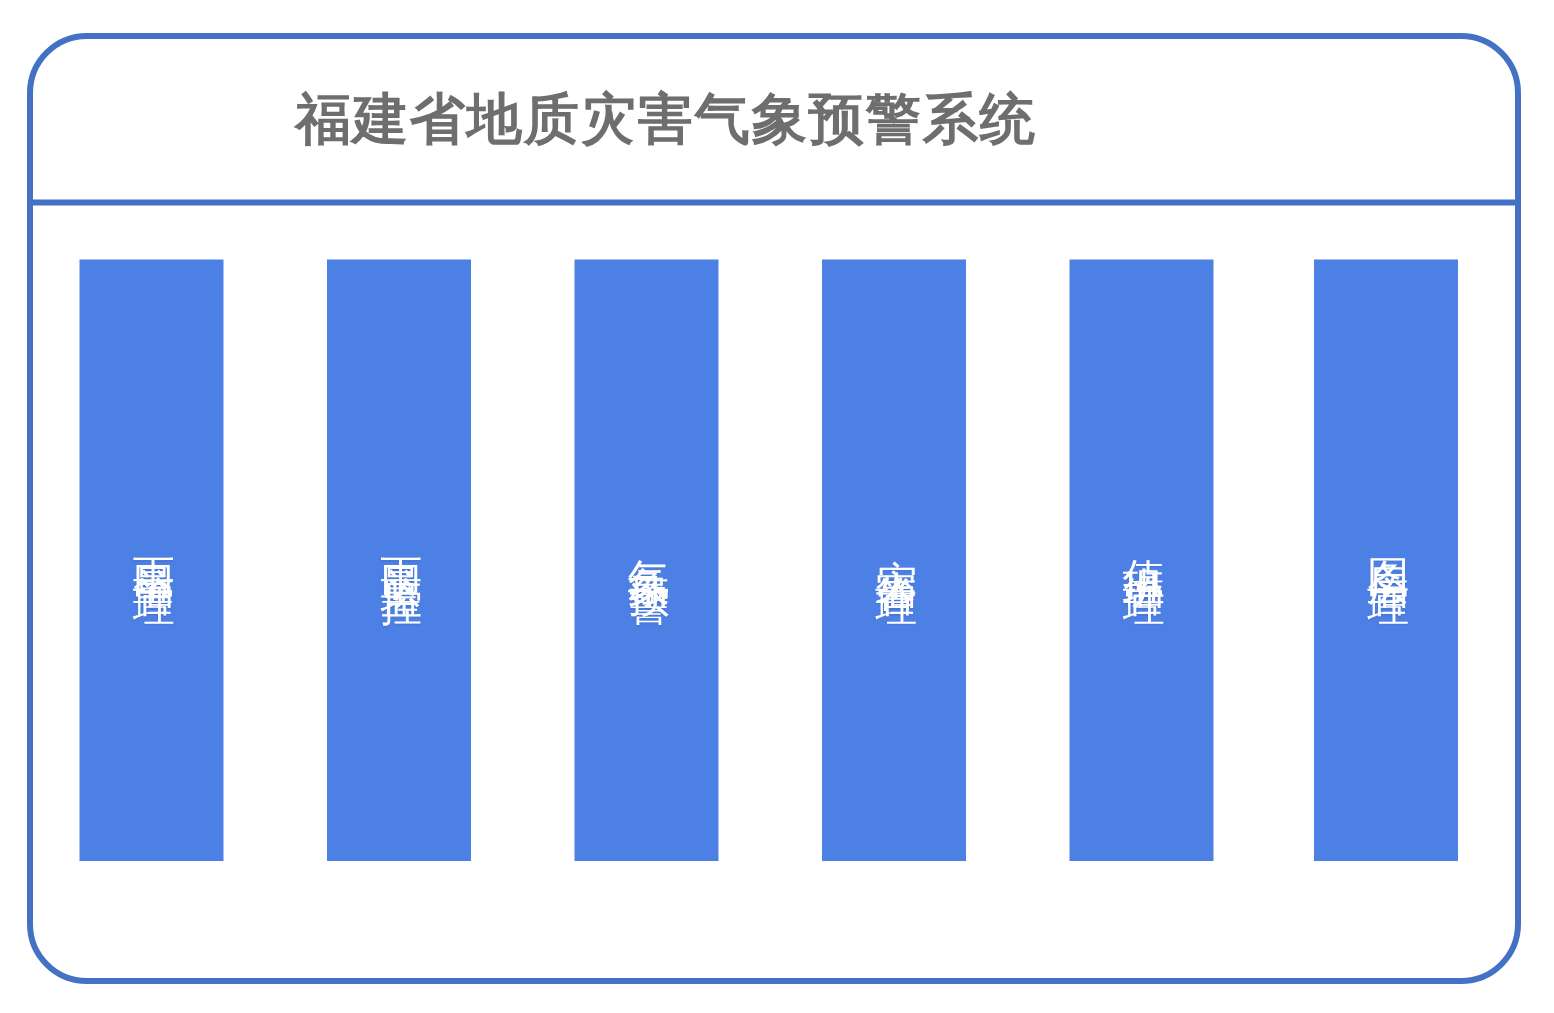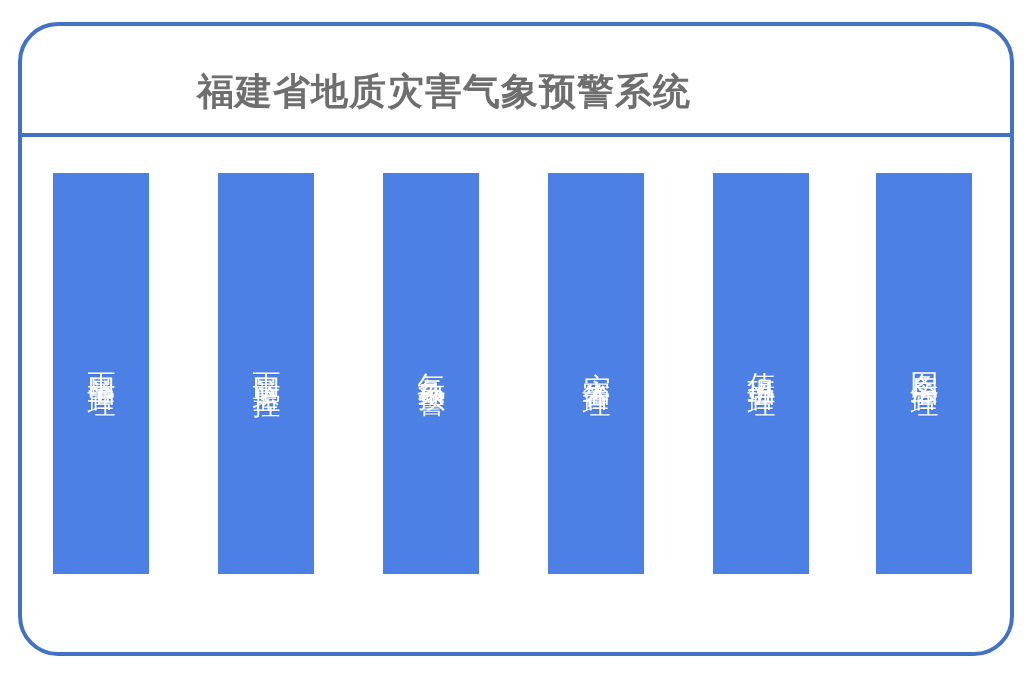--- a/index.html
+++ b/index.html
@@ -31,21 +31,21 @@
     box-sizing: border-box;
     border: 4px solid #4372c4;
     border-radius: 40px;
     background: #ffffff;
   }
 
   
   .title-band {
     position: absolute;
     left: 18px;
-    top: 34px;
+    top: 22px;
     width: 852px;
     height: 115px;
     display: flex;
     align-items: center;
     justify-content: center;
     box-sizing: border-box;
   }
   .title-text {
     font-family: "Liberation Sans", "DejaVu Sans", sans-serif;
     font-size: 37px;

